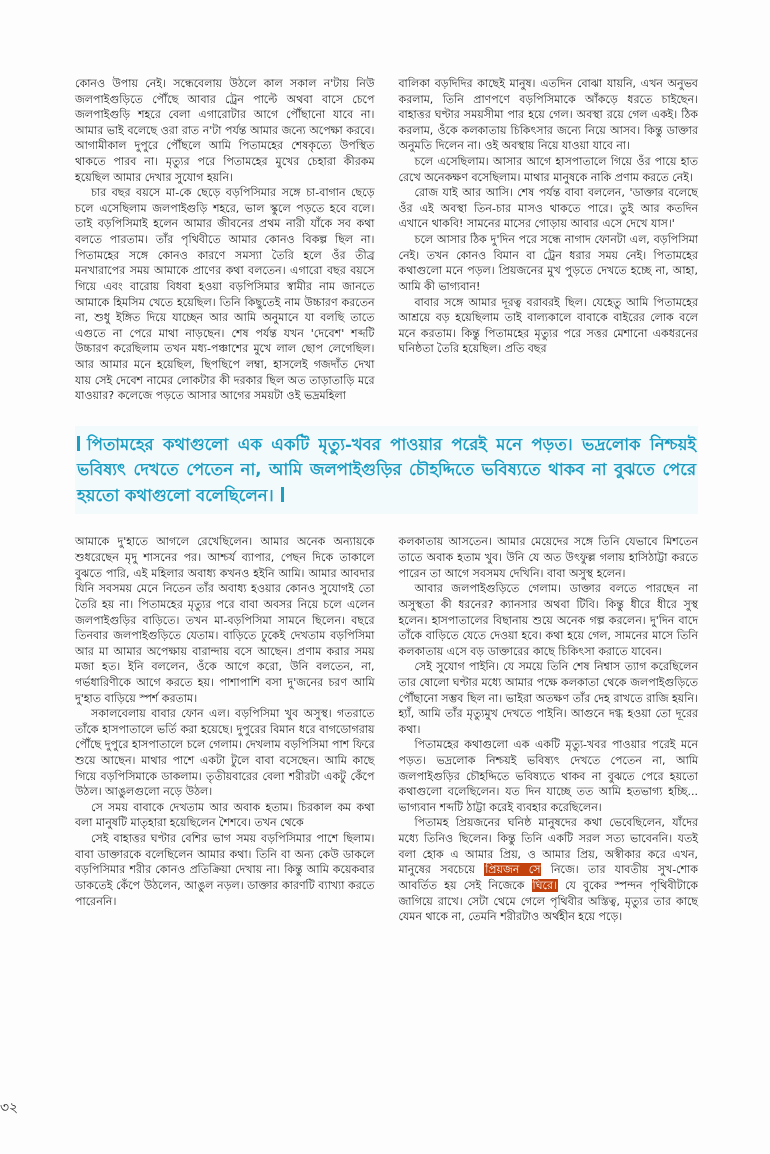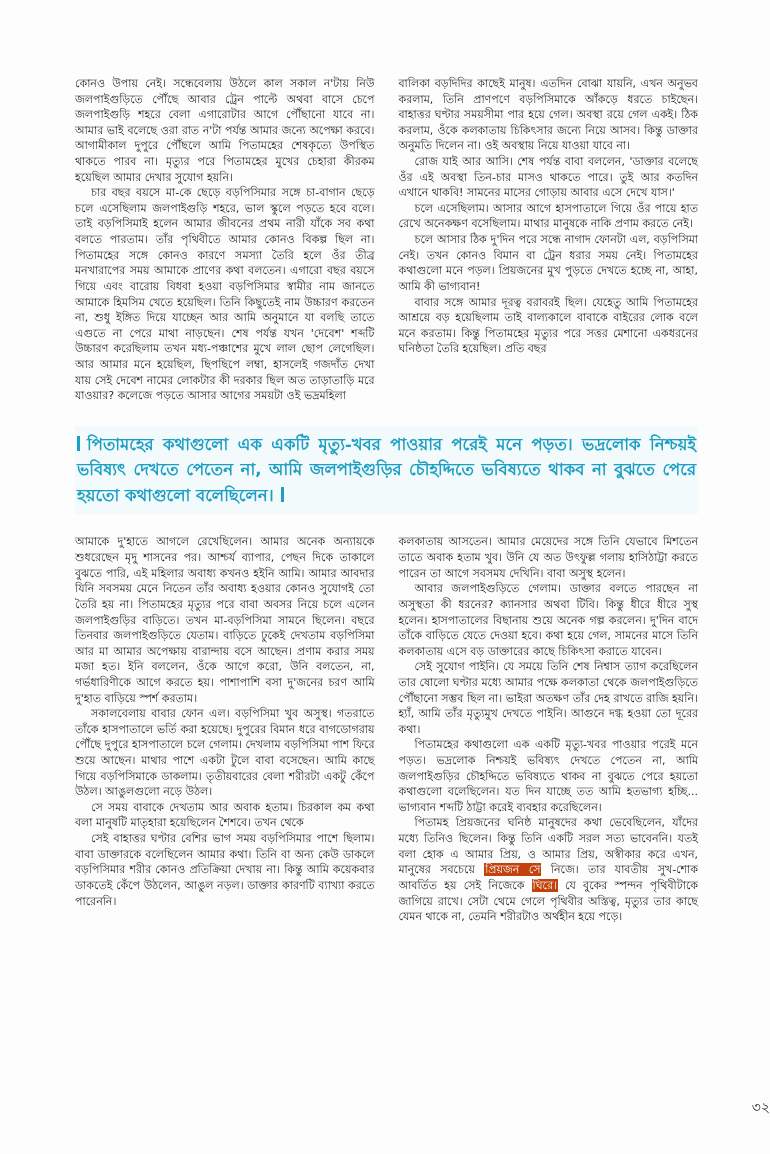--- a/index.html
+++ b/index.html
@@ -63,39 +63,39 @@
   mark {
     background: #c2410c;
     color: #ffffff;
     padding: 0 1px;
   }
   .pageno {
     position: absolute;
     bottom: 34px;
     left: 0;
     width: 100%;
-    text-align: right;
+    text-align: left;
     font-size: 14px;
     color: #2b2b2b;
   }
 </style>
 </head>
 <body>
 
 <div class="page">
 
   <section class="section top">
     <div class="col">
         <p>কোনও উপায় নেই। সন্ধেবেলায় উঠলে কাল সকাল ন'টায় নিউ জলপাইগুড়িতে পৌঁছে আবার ট্রেন পাল্টে অথবা বাসে চেপে জলপাইগুড়ি শহরে বেলা এগারোটার আগে পৌঁছানো যাবে না। আমার ভাই বলেছে ওরা রাত ন'টা পর্যন্ত আমার জন্যে অপেক্ষা করবে। আগামীকাল দুপুরে পৌঁছলে আমি পিতামহের শেষকৃত্যে উপস্থিত থাকতে পারব না। মৃত্যুর পরে পিতামহের মুখের চেহারা কীরকম হয়েছিল আমার দেখার সুযোগ হয়নি।</p>
         <p>চার বছর বয়সে মা-কে ছেড়ে বড়পিসিমার সঙ্গে চা-বাগান ছেড়ে চলে এসেছিলাম জলপাইগুড়ি শহরে, ভাল স্কুলে পড়তে হবে বলে। তাই বড়পিসিমাই হলেন আমার জীবনের প্রথম নারী যাঁকে সব কথা বলতে পারতাম। তাঁর পৃথিবীতে আমার কোনও বিকল্প ছিল না। পিতামহের সঙ্গে কোনও কারণে সমস্যা তৈরি হলে ওঁর তীব্র মনখারাপের সময় আমাকে প্রাণের কথা বলতেন। এগারো বছর বয়সে গিয়ে এবং বারোয় বিধবা হওয়া বড়পিসিমার স্বামীর নাম জানতে আমাকে হিমসিম খেতে হয়েছিল। তিনি কিছুতেই নাম উচ্চারণ করতেন না, শুধু ইঙ্গিত দিয়ে যাচ্ছেন আর আমি অনুমানে যা বলছি তাতে এগুতে না পেরে মাথা নাড়ছেন। শেষ পর্যন্ত যখন 'দেবেশ' শব্দটি উচ্চারণ করেছিলাম তখন মধ্য-পঞ্চাশের মুখে লাল ছোপ লেগেছিল। আর আমার মনে হয়েছিল, ছিপছিপে লম্বা, হাসলেই গজদাঁত দেখা যায় সেই দেবেশ নামের লোকটার কী দরকার ছিল অত তাড়াতাড়ি মরে যাওয়ার? কলেজে পড়তে আসার আগের সময়টা ওই ভদ্রমহিলা</p>
       </div>
     <div class="col">
         <p>বালিকা বড়দিদির কাছেই মানুষ। এতদিন বোঝা যায়নি, এখন অনুভব করলাম, তিনি প্রাণপণে বড়পিসিমাকে আঁকড়ে ধরতে চাইছেন। বাহাত্তর ঘণ্টার সময়সীমা পার হয়ে গেল। অবস্থা রয়ে গেল একই। ঠিক করলাম, ওঁকে কলকাতায় চিকিৎসার জন্যে নিয়ে আসব। কিন্তু ডাক্তার অনুমতি দিলেন না। ওই অবস্থায় নিয়ে যাওয়া যাবে না।</p>
+        <p>চলে এসেছিলাম। আসার আগে হাসপাতালে গিয়ে ওঁর পায়ে হাত রেখে অনেকক্ষণ বসেছিলাম। মাথার মানুষকে নাকি প্রণাম করতে নেই।</p>
         <p>রোজ যাই আর আসি। শেষ পর্যন্ত বাবা বললেন, 'ডাক্তার বলেছে ওঁর এই অবস্থা তিন-চার মাসও থাকতে পারে। তুই আর কতদিন এখানে থাকবি! সামনের মাসের গোড়ায় আবার এসে দেখে যাস।'</p>
-        <p>চলে এসেছিলাম। আসার আগে হাসপাতালে গিয়ে ওঁর পায়ে হাত রেখে অনেকক্ষণ বসেছিলাম। মাথার মানুষকে নাকি প্রণাম করতে নেই।</p>
         <p>চলে আসার ঠিক দু'দিন পরে সন্ধে নাগাদ ফোনটা এল, বড়পিসিমা নেই। তখন কোনও বিমান বা ট্রেন ধরার সময় নেই। পিতামহের কথাগুলো মনে পড়ল। প্রিয়জনের মুখ পুড়তে দেখতে হচ্ছে না, আহা, আমি কী ভাগ্যবান!</p>
         <p>বাবার সঙ্গে আমার দূরত্ব বরাবরই ছিল। যেহেতু আমি পিতামহের আশ্রয়ে বড় হয়েছিলাম তাই বাল্যকালে বাবাকে বাইরের লোক বলে মনে করতাম। কিন্তু পিতামহের মৃত্যুর পরে সত্তর মেশানো একধরনের ঘনিষ্ঠতা তৈরি হয়েছিল। প্রতি বছর</p>
       </div>
   </section>
 
   <div class="pullquote">
     <span class="qbar"></span><span>পিতামহের কথাগুলো এক একটি মৃত্যু-খবর পাওয়ার পরেই মনে পড়ত। ভদ্রলোক নিশ্চয়ই ভবিষ্যৎ দেখতে পেতেন না, আমি জলপাইগুড়ির চৌহদ্দিতে ভবিষ্যতে থাকব না বুঝতে পেরে হয়তো কথাগুলো বলেছিলেন।</span><span class="qbar end"></span>
   </div>
 
   <section class="section bottom">

